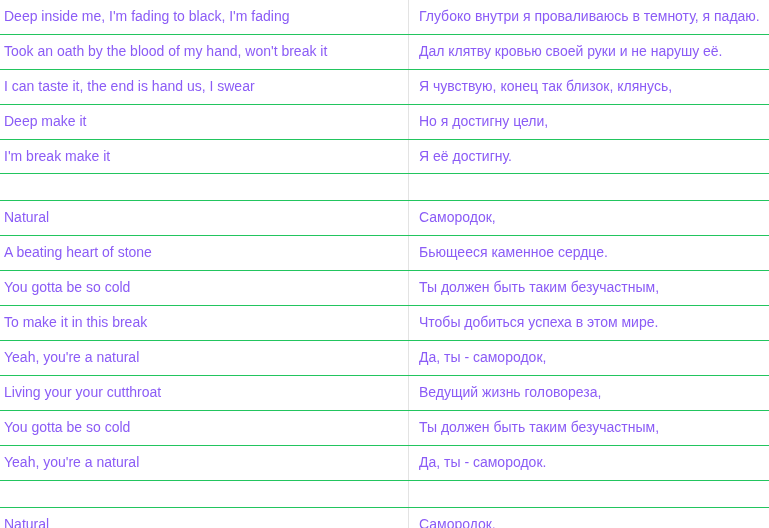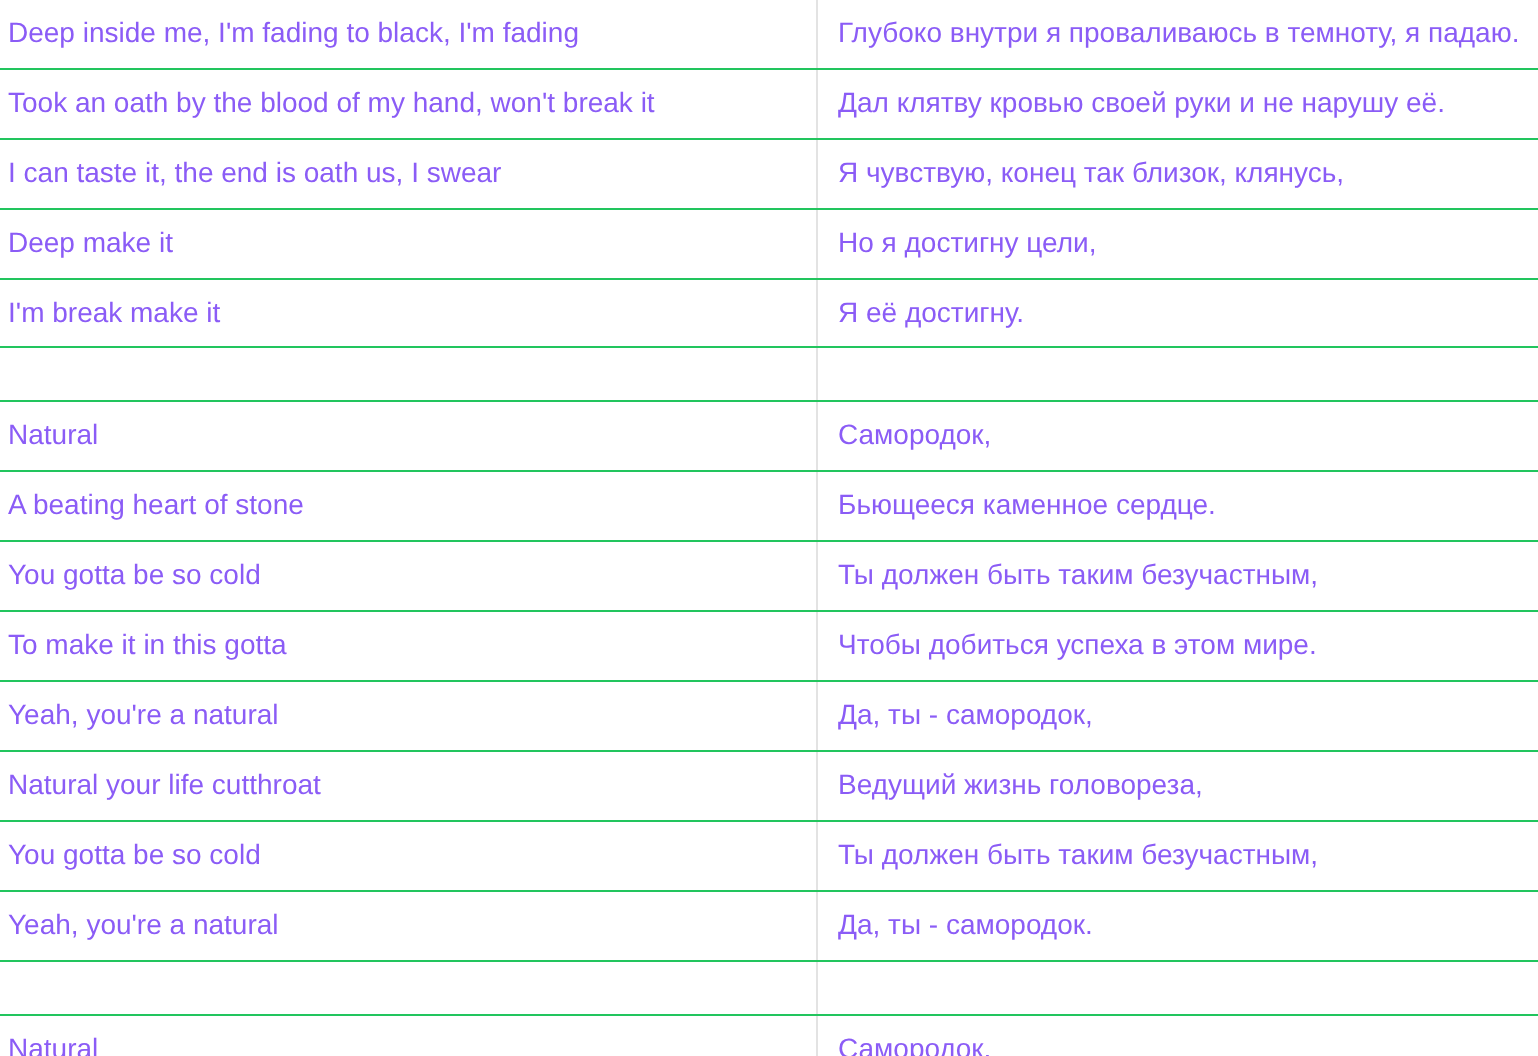--- a/index.html
+++ b/index.html
@@ -51,21 +51,21 @@
   <tbody>
       <tr>
         <td class="col-src">Deep inside me, I'm fading to black, I'm fading</td>
         <td class="col-trg">Глубоко внутри я проваливаюсь в темноту, я падаю.</td>
       </tr>
       <tr>
         <td class="col-src">Took an oath by the blood of my hand, won't break it</td>
         <td class="col-trg">Дал клятву кровью своей руки и не нарушу её.</td>
       </tr>
       <tr>
-        <td class="col-src">I can taste it, the end is oath us, I swear</td>
+        <td class="col-src">I can taste it, the end is hand us, I swear</td>
         <td class="col-trg">Я чувствую, конец так близок, клянусь,</td>
       </tr>
       <tr>
         <td class="col-src">Deep make it</td>
         <td class="col-trg">Но я достигну цели,</td>
       </tr>
       <tr>
         <td class="col-src">I'm break make it</td>
         <td class="col-trg">Я её достигну.</td>
       </tr>
@@ -79,29 +79,29 @@
       </tr>
       <tr>
         <td class="col-src">A beating heart of stone</td>
         <td class="col-trg">Бьющееся каменное сердце.</td>
       </tr>
       <tr>
         <td class="col-src">You gotta be so cold</td>
         <td class="col-trg">Ты должен быть таким безучастным,</td>
       </tr>
       <tr>
-        <td class="col-src">To make it in this gotta</td>
+        <td class="col-src">To make it in this break</td>
         <td class="col-trg">Чтобы добиться успеха в этом мире.</td>
       </tr>
       <tr>
         <td class="col-src">Yeah, you're a natural</td>
         <td class="col-trg">Да, ты - самородок,</td>
       </tr>
       <tr>
-        <td class="col-src">Natural your life cutthroat</td>
+        <td class="col-src">Living your your cutthroat</td>
         <td class="col-trg">Ведущий жизнь головореза,</td>
       </tr>
       <tr>
         <td class="col-src">You gotta be so cold</td>
         <td class="col-trg">Ты должен быть таким безучастным,</td>
       </tr>
       <tr>
         <td class="col-src">Yeah, you're a natural</td>
         <td class="col-trg">Да, ты - самородок.</td>
       </tr>

